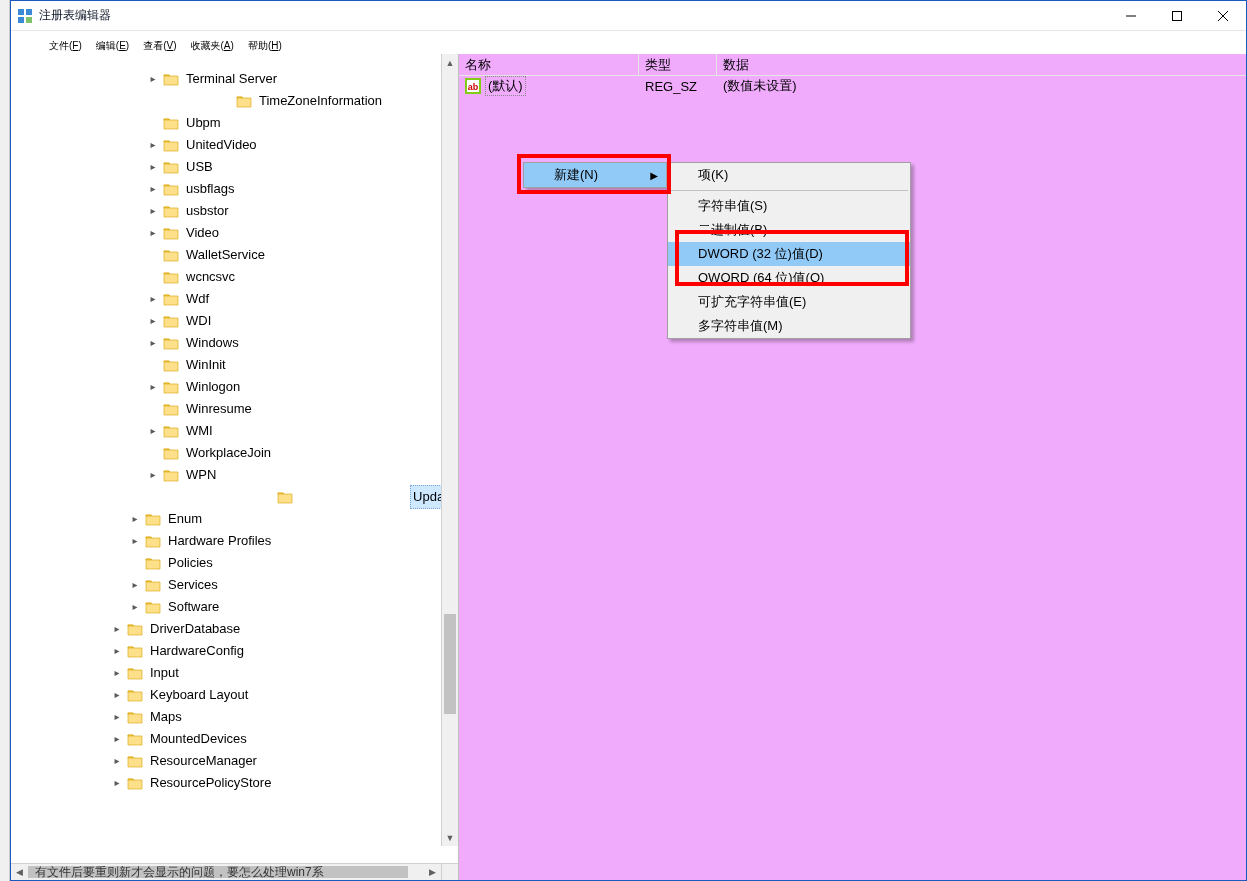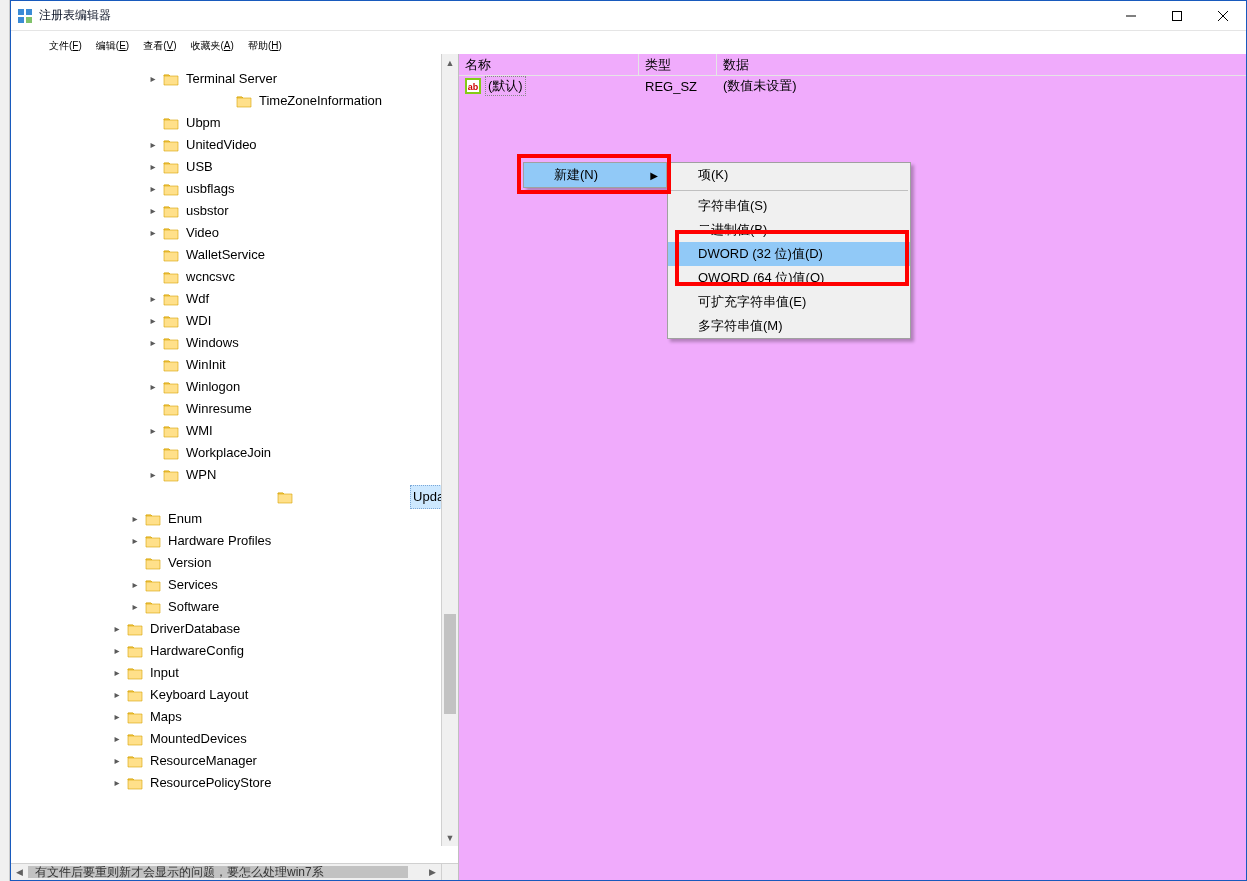--- a/index.html
+++ b/index.html
@@ -534,21 +534,21 @@
                 <span class="label">Hardware Profiles</span>
               </li>
               <li class="node" style="padding-left: 76px;">
                 <span class="chevron hidden">▸</span>
                 <span class="folder-icon">
                   <svg viewBox="0 0 16 14">
                     <path d="M1 3 L1 13 L15 13 L15 4 L7 4 L6 3 Z" fill="#ffe08a" stroke="#d6a200" stroke-width="0.6"></path>
                     <path d="M1 3 L6 3 L7 4 L1 4 Z" fill="#f7cd55" stroke="#d6a200" stroke-width="0.6"></path>
                   </svg>
                 </span>
-                <span class="label">Version</span>
+                <span class="label">Policies</span>
               </li>
               <li class="node" style="padding-left: 76px;">
                 <span class="chevron">▸</span>
                 <span class="folder-icon">
                   <svg viewBox="0 0 16 14">
                     <path d="M1 3 L1 13 L15 13 L15 4 L7 4 L6 3 Z" fill="#ffe08a" stroke="#d6a200" stroke-width="0.6"></path>
                     <path d="M1 3 L6 3 L7 4 L1 4 Z" fill="#f7cd55" stroke="#d6a200" stroke-width="0.6"></path>
                   </svg>
                 </span>
                 <span class="label">Services</span>

